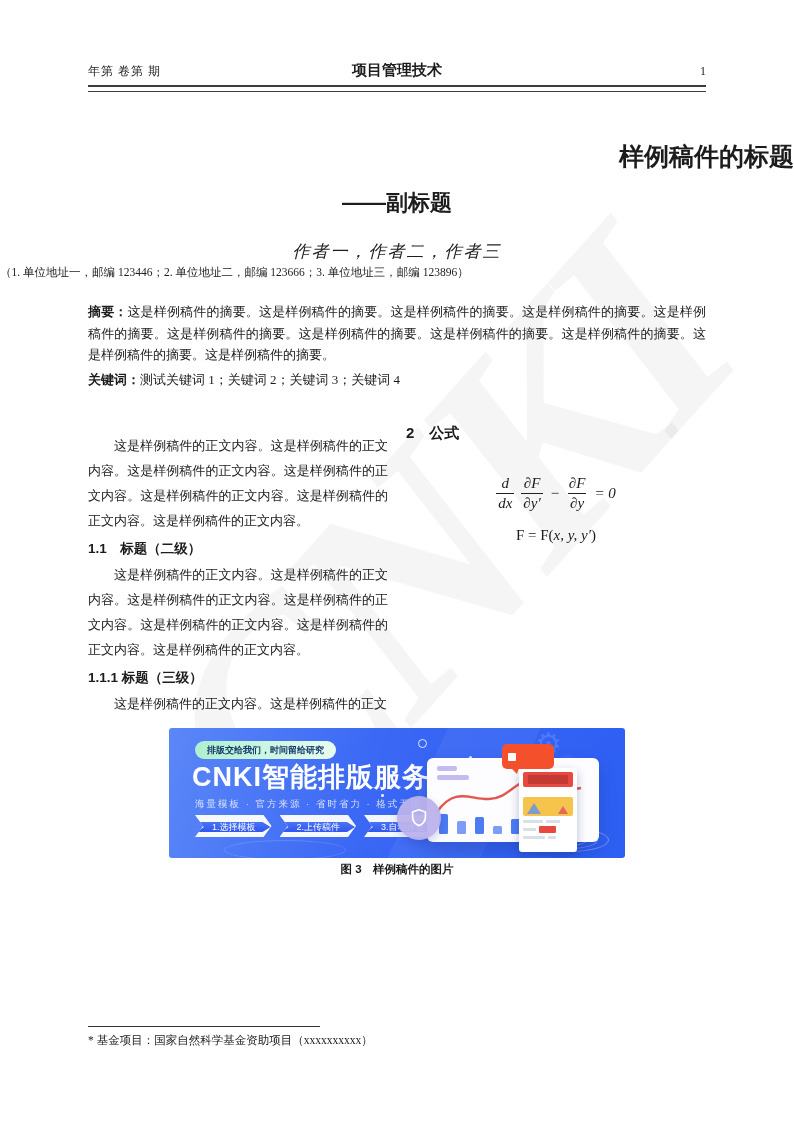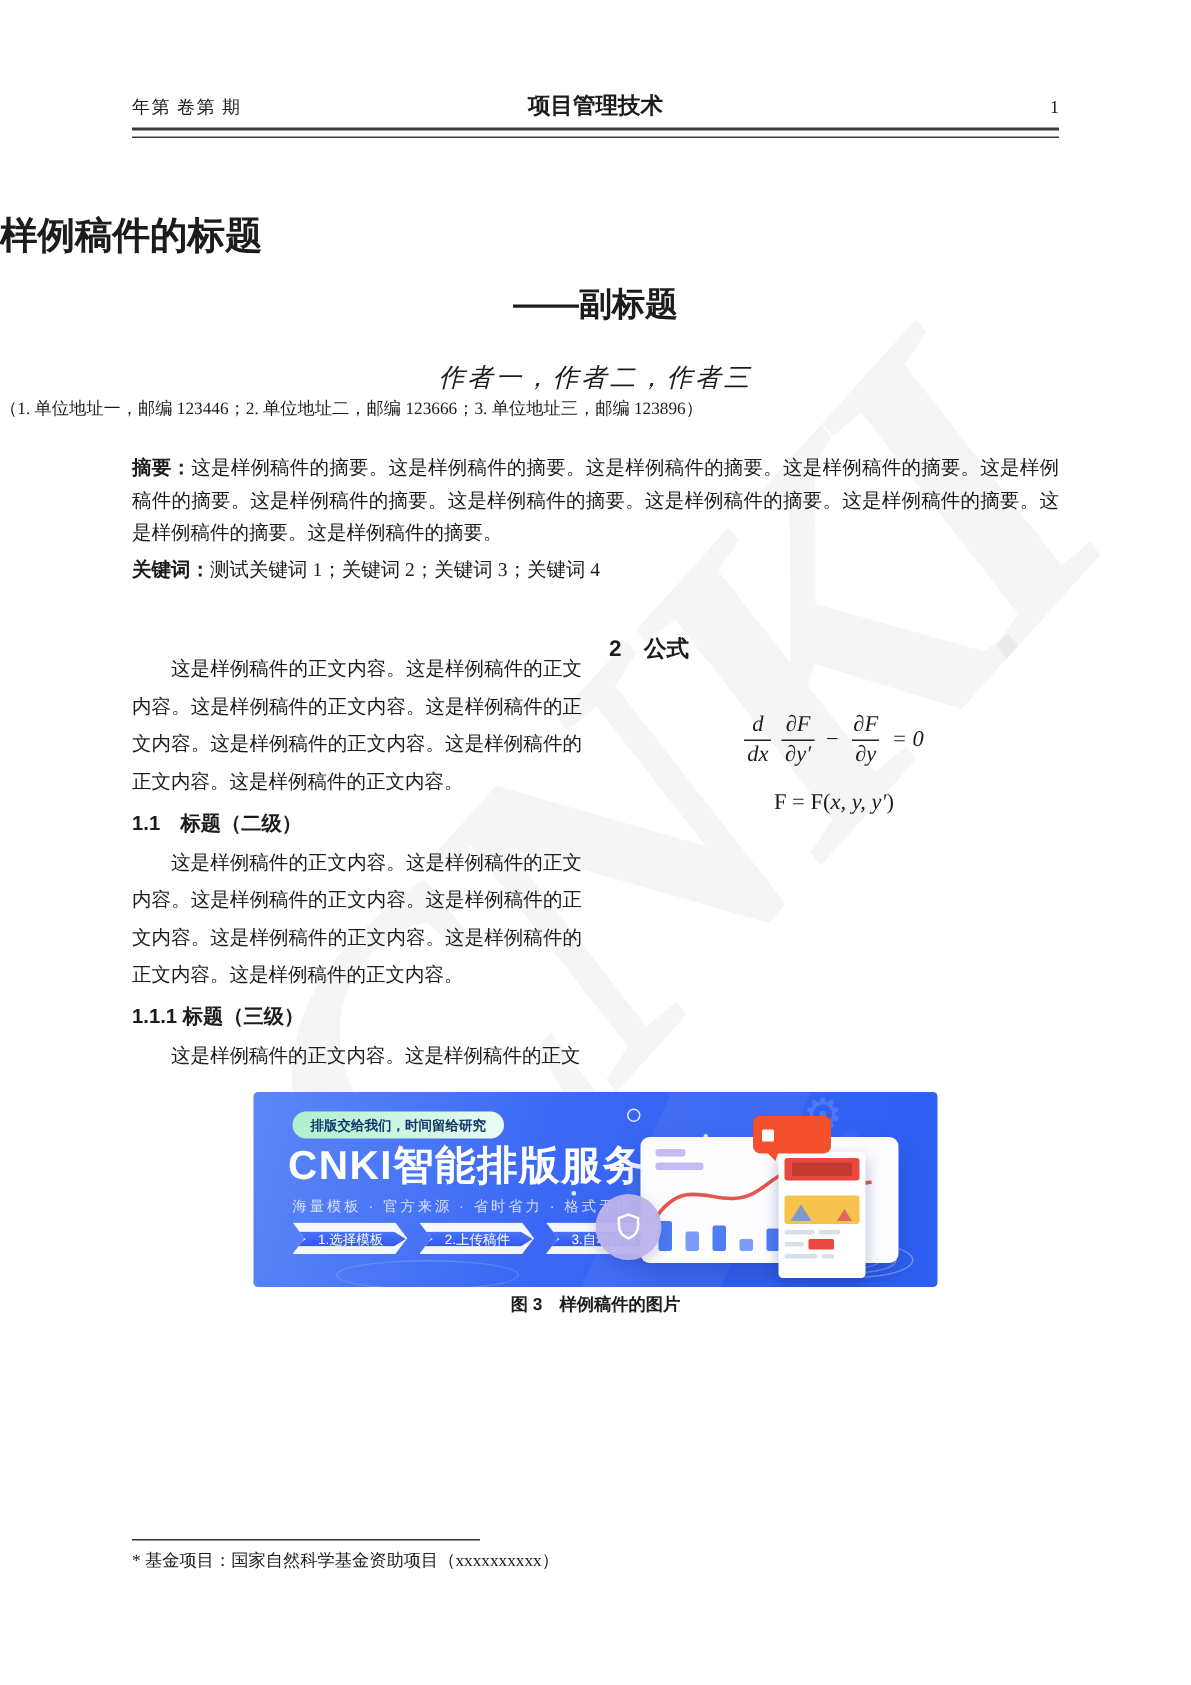--- a/index.html
+++ b/index.html
@@ -13,21 +13,21 @@
     transform:rotate(-48deg);pointer-events:none;text-align:center}
 
   
   .page-header{position:absolute;top:61px;left:88px;right:88px;display:flex;align-items:baseline;z-index:1}
   .hdr-left{width:170px;font-size:12px;letter-spacing:1px}
   .hdr-center{flex:1;text-align:center;font-family:"Liberation Sans",sans-serif;font-weight:bold;font-size:15px}
   .hdr-right{width:170px;text-align:right;font-size:12px}
   .header-rule{position:absolute;top:85px;left:88px;right:88px;height:4px;z-index:1;
     border-top:2.5px solid #3c3c3c;border-bottom:1px solid #3c3c3c}
 
-  .article-title{position:absolute;top:140px;left:0;width:100%;text-align:left;z-index:1;
+  .article-title{position:absolute;top:140px;left:0;width:100%;text-align:right;z-index:1;
     font-family:Liberation Mono, monospace;font-weight:bold;font-size:25px}
   .article-subtitle{position:absolute;top:188px;left:0;width:100%;text-align:center;z-index:1;
     font-family:"Liberation Sans",sans-serif;font-weight:bold;font-size:22px}
   .authors{position:absolute;top:240px;left:0;width:100%;text-align:center;z-index:1;
     font-style:italic;font-size:17px;letter-spacing:2px}
   .affiliation{position:absolute;top:265px;left:0;width:100%;font-size:11.5px;z-index:1}
 
   .abstract{position:absolute;top:301px;left:88px;width:618px;z-index:1;
     font-size:13px;line-height:21.5px;text-align:justify}
   .kw{position:absolute;top:371px;left:88px;width:618px;font-size:13px;z-index:1}

